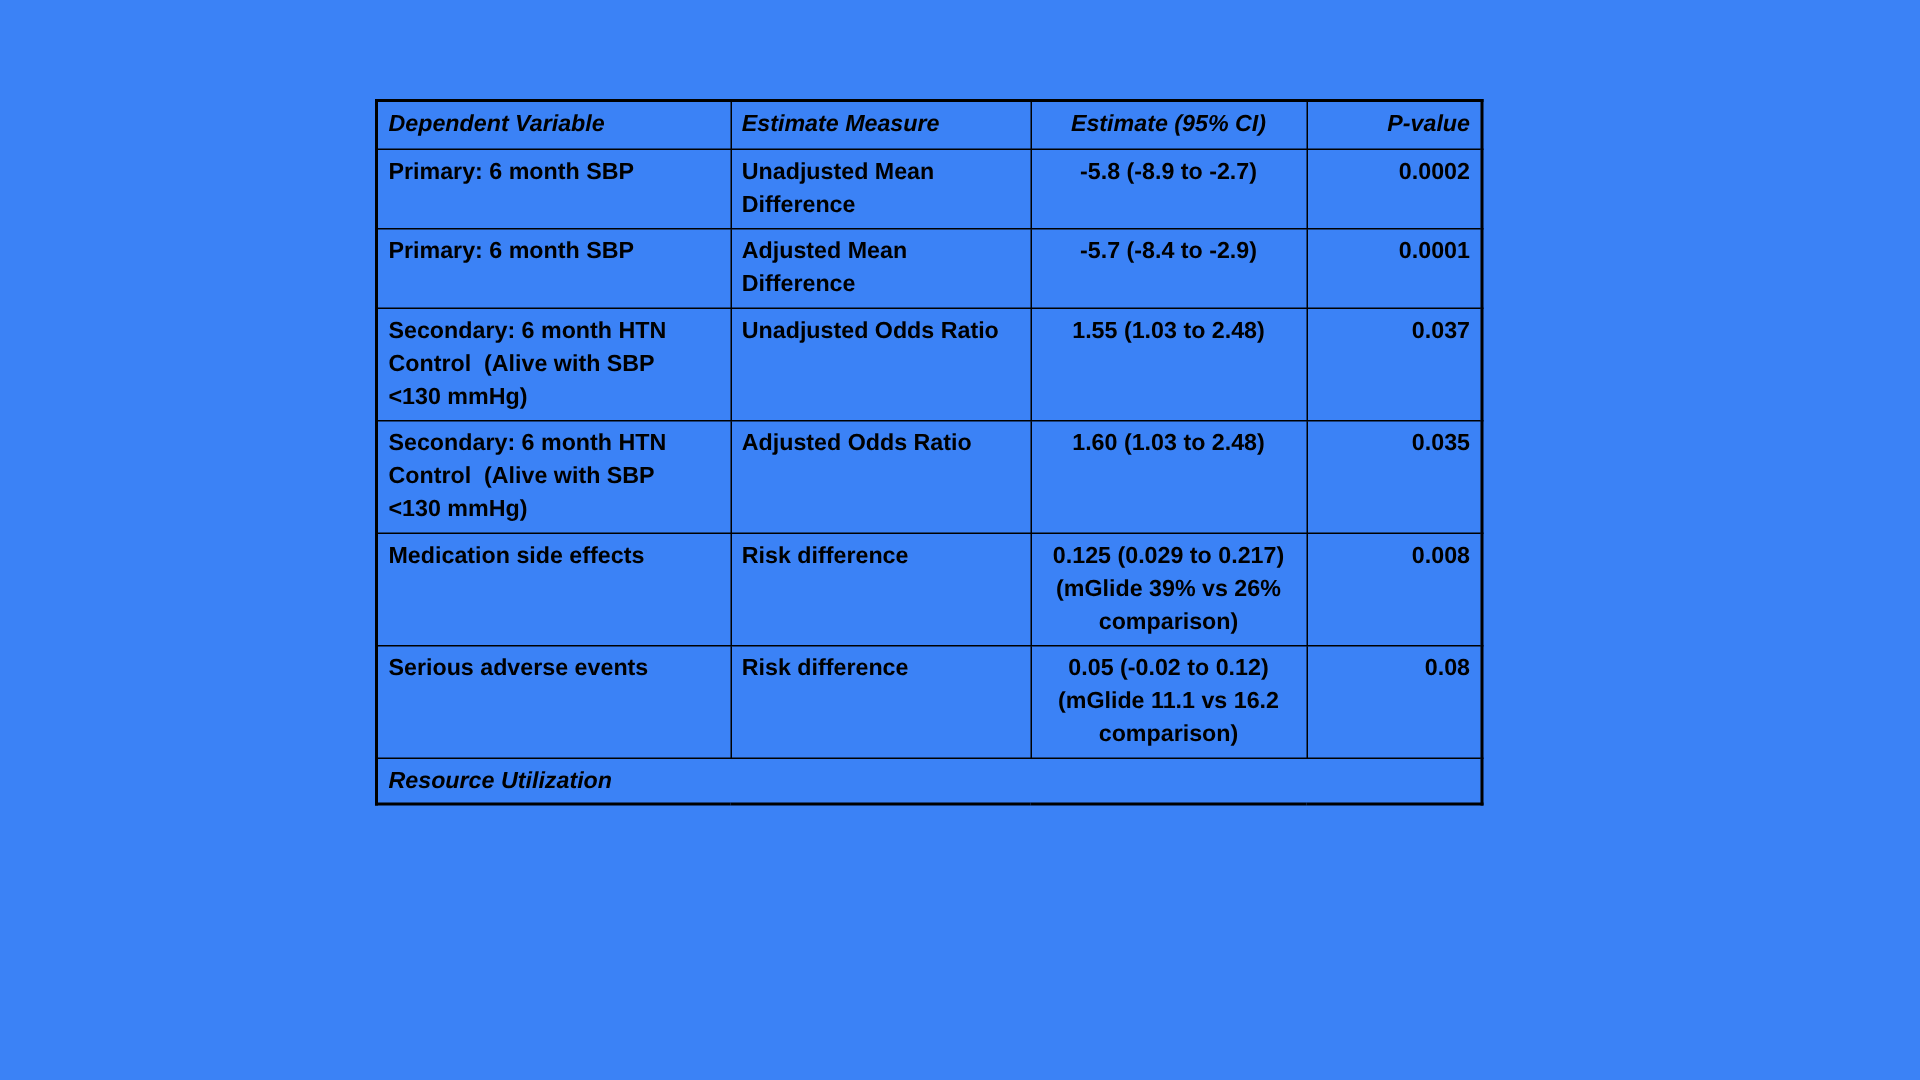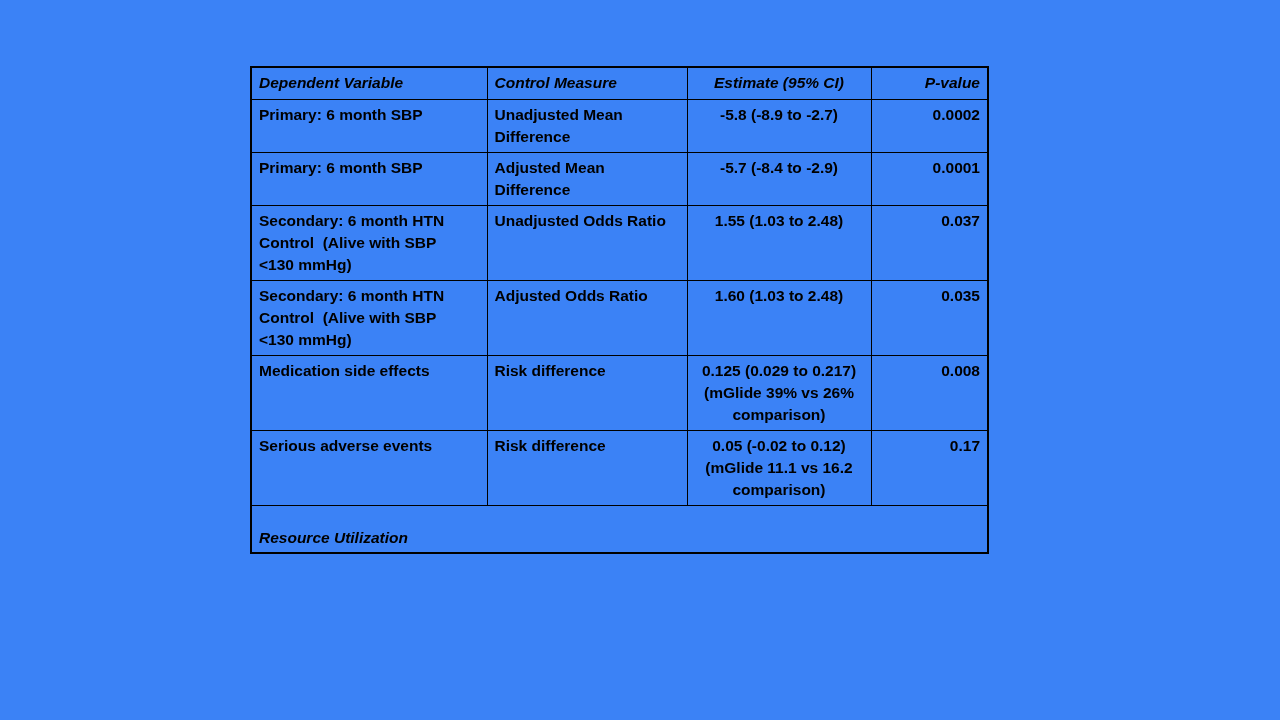--- a/index.html
+++ b/index.html
@@ -42,39 +42,39 @@
   .rh32 { height: 32px; }
   .rh47 { height: 47px; }
   .rh70 { height: 70px; }
   .rh71 { height: 71px; }
   .rh72 { height: 72px; }
   .rh28 { height: 28px; }
   .rh84 { height: 84px; }
   .rh74 { height: 74px; }
   td.section-cell {
     font-style: italic;
-    padding-top: 21px;
+    padding-top: 4px;
     padding-bottom: 3px;
   }
 </style>
 </head>
 <body>
 
 <div class="slide">
   <table class="results">
     <colgroup>
       <col style="width:236px">
       <col style="width:200px">
       <col style="width:184px">
       <col style="width:117px">
     </colgroup>
     <thead>
       <tr class="rh32">
         <th class="a-left">Dependent Variable</th>
-        <th class="a-left">Control Measure</th>
+        <th class="a-left">Estimate Measure</th>
         <th class="a-center">Estimate (95% CI)</th>
         <th class="a-right">P-value</th>
       </tr>
     </thead>
     <tbody>
       <tr class="rh47">
         <td class="a-left">Primary: 6 month SBP</td>
         <td class="a-left">Unadjusted Mean
 Difference</td>
         <td class="a-center">-5.8 (-8.9 to -2.7)</td>
@@ -110,20 +110,20 @@
 (mGlide 39% vs 26%
 comparison)</td>
         <td class="a-right">0.008</td>
       </tr>
       <tr class="rh71">
         <td class="a-left">Serious adverse events</td>
         <td class="a-left">Risk difference</td>
         <td class="a-center">0.05 (-0.02 to 0.12)
 (mGlide 11.1 vs 16.2
 comparison)</td>
-        <td class="a-right">0.17</td>
+        <td class="a-right">0.08</td>
       </tr>
       <tr class="rh28">
         <td class="a-left section-cell" colspan="4">Resource Utilization</td>
       </tr>
     </tbody>
   </table>
 </div>
 
 </body></html>

